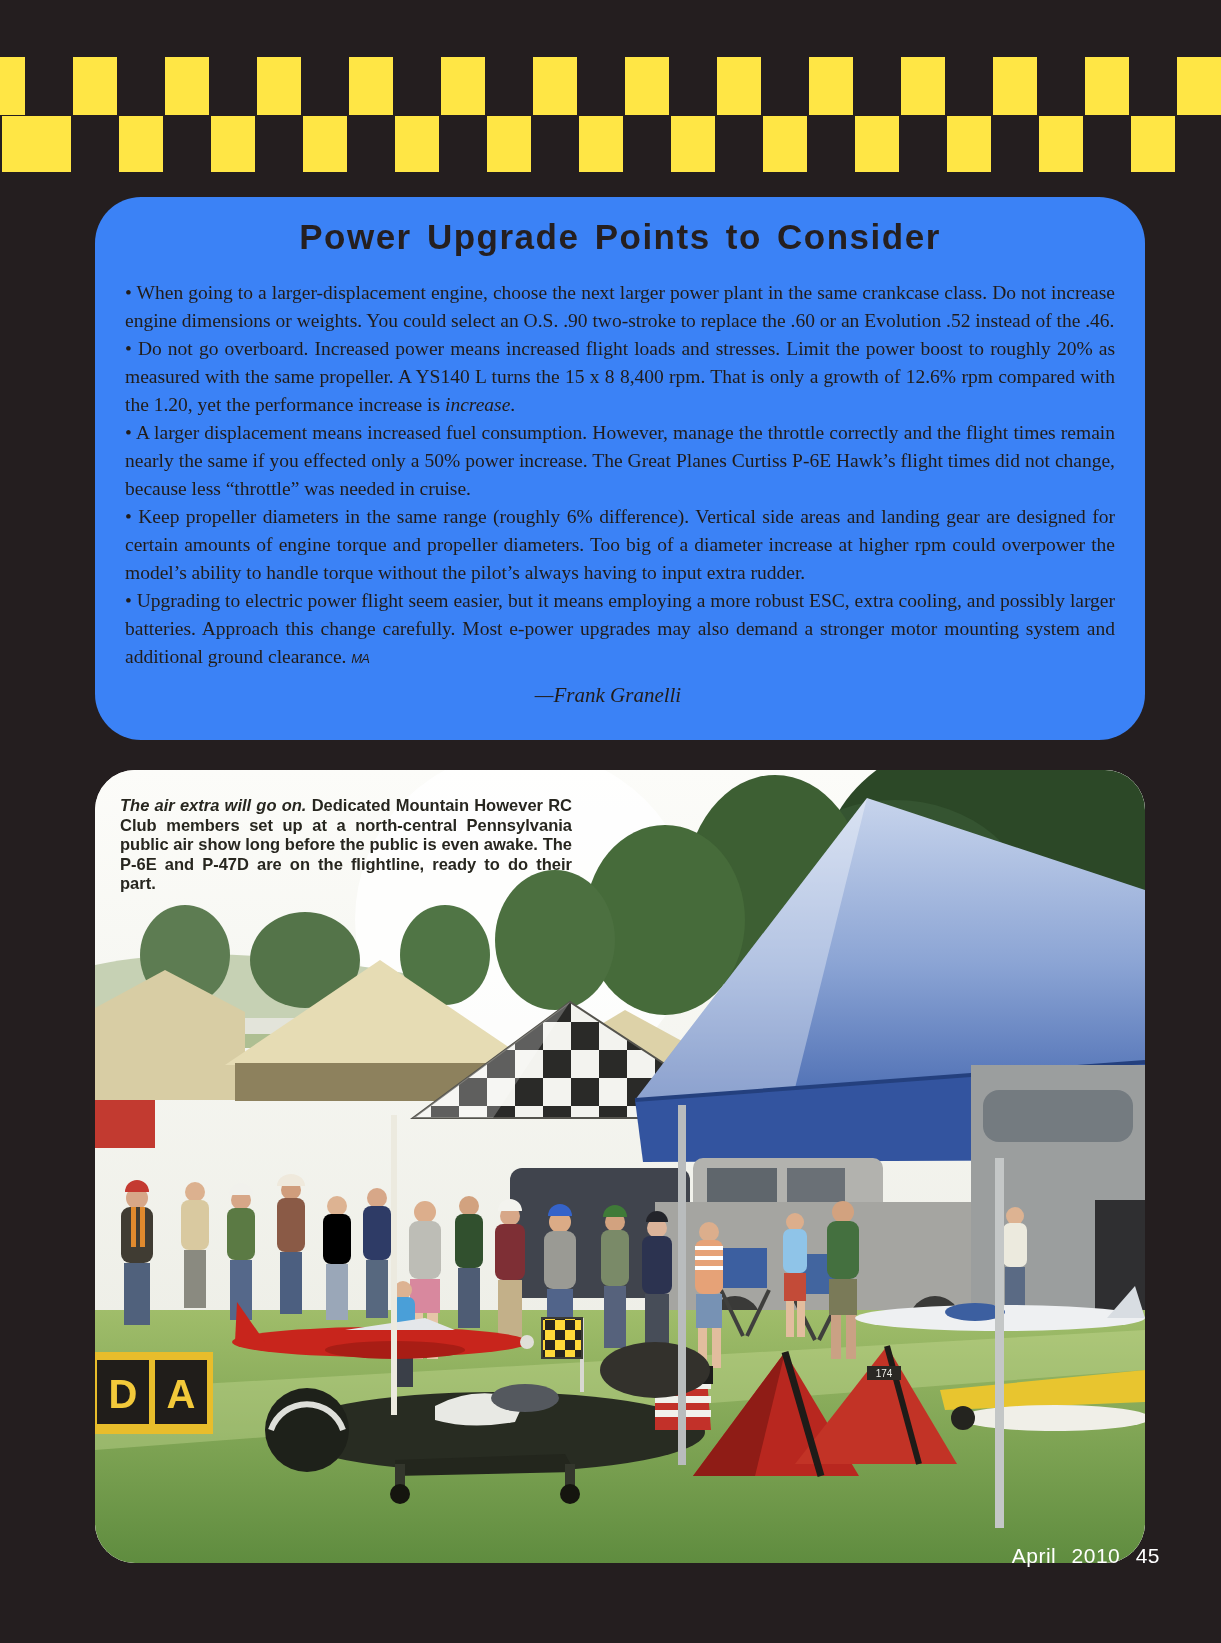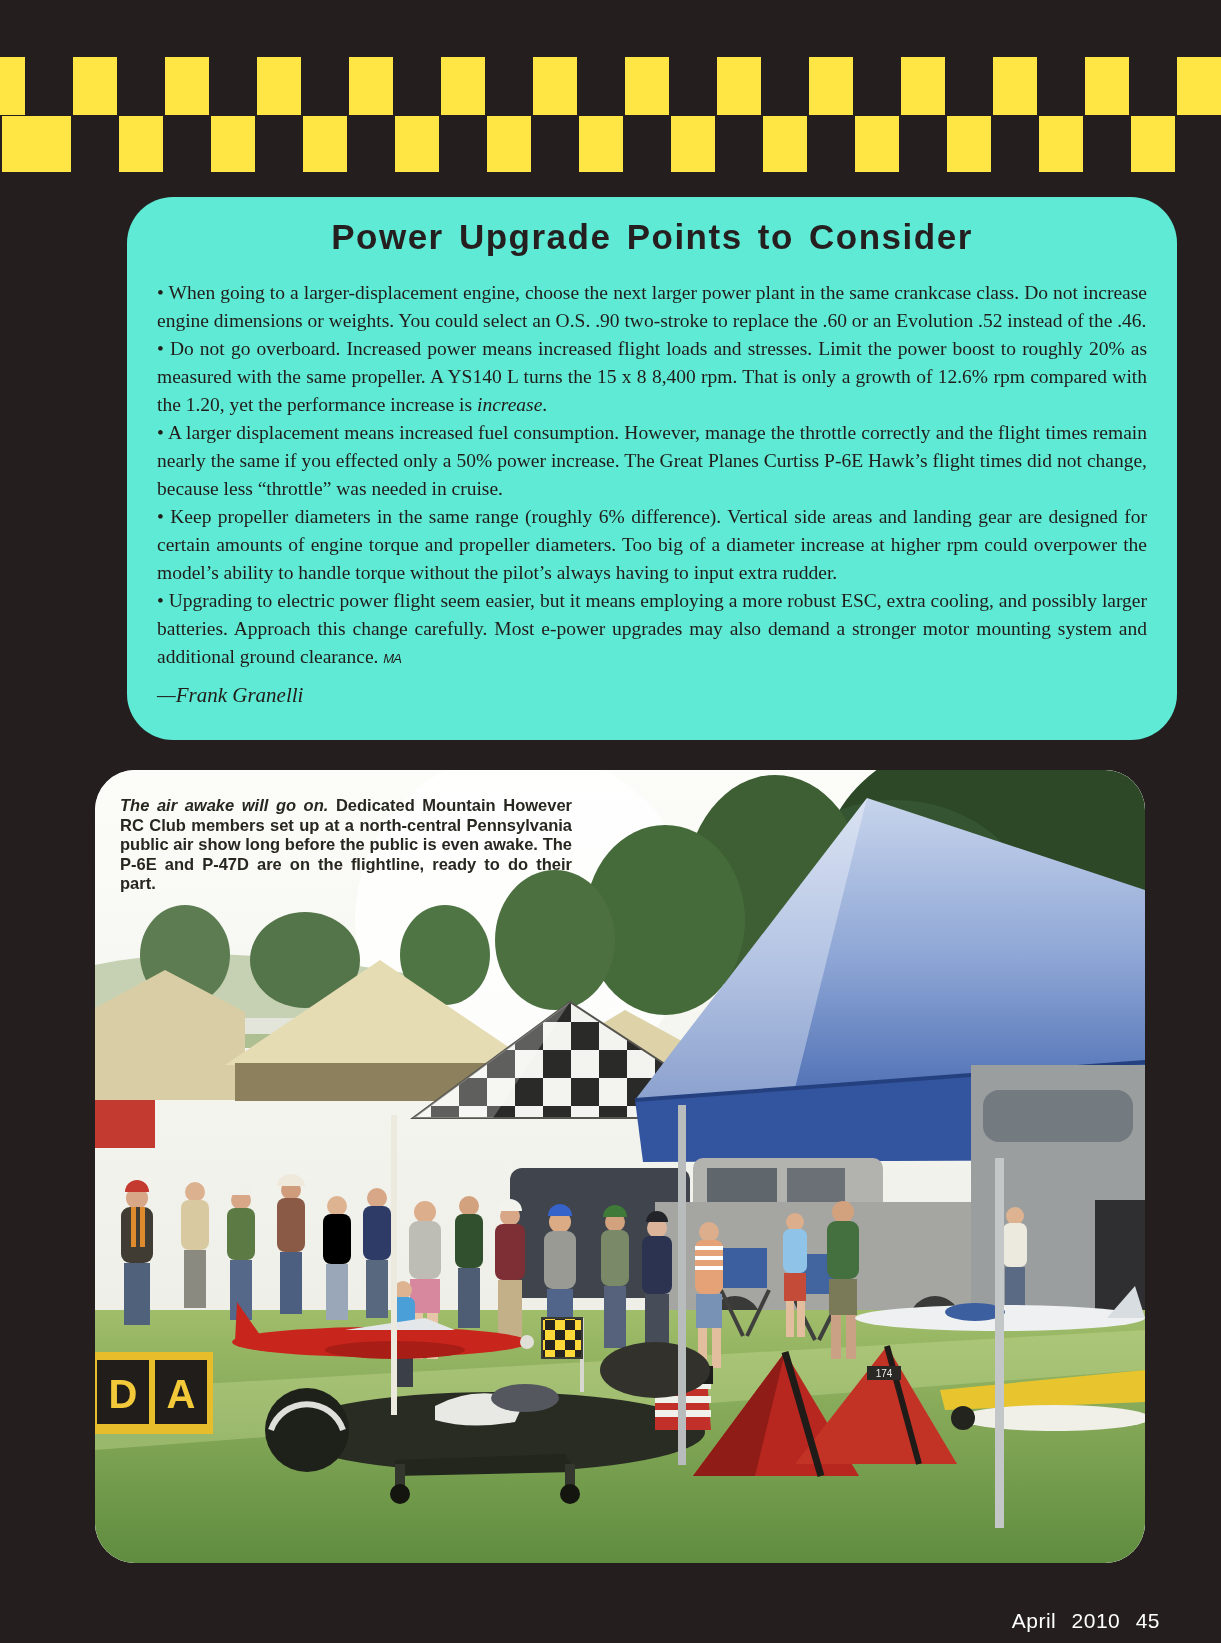--- a/index.html
+++ b/index.html
@@ -12,57 +12,56 @@
   .checker-row{position:absolute;left:0;width:1221px;background-repeat:repeat-x;}
   .checker-row.r1{top:57px;height:58px;
     background-image:repeating-linear-gradient(90deg,#ffe645 0 44px,rgba(0,0,0,0) 44px 92px);
     background-position:-19px 0;}
   .checker-row.r2{top:116px;height:56px;
     background-image:repeating-linear-gradient(90deg,#ffe645 0 44px,rgba(0,0,0,0) 44px 92px);
     background-position:27px 0;}
   
   .info-panel{
     position:absolute;left:95px;top:197px;width:1050px;height:543px;
-    background:#5eead4;border-radius:46px;box-sizing:border-box;
+    background:#3b82f6;border-radius:46px;box-sizing:border-box;
     padding:20px 30px 0 30px;
-    margin-left:32px;
   }
   .panel-title{
     margin:0;text-align:center;
     font-family:"Liberation Sans", sans-serif;
     font-size:35px;font-weight:bold;letter-spacing:1.5px;word-spacing:4px;
     color:#251f20;
   }
   .panel-body{margin-top:22px;color:#211c19;}
   .bullet{
     margin:0;font-size:19.5px;line-height:28px;text-align:justify;
   }
   .ma-mark{
     font-family:"Liberation Sans", sans-serif;font-style:italic;
     font-weight:normal;font-size:13px;letter-spacing:-1px;
   }
   .attribution{
-    margin:10px 24px 0 0;text-align:left;font-style:italic;font-size:21px;color:#211c19;
+    margin:10px 24px 0 0;text-align:center;font-style:italic;font-size:21px;color:#211c19;
   }
   
   .photo-panel{
     position:absolute;left:95px;top:770px;width:1050px;height:793px;
     border-radius:40px;overflow:hidden;background:#f2f1ec;
   }
   .photo-panel svg{display:block;}
   .photo-caption{
     position:absolute;left:25px;top:26px;width:452px;
     font-family:"Liberation Sans", sans-serif;
     font-size:16.5px;line-height:19.6px;font-weight:600;color:#27261f;
     text-align:justify;
   }
   .photo-caption .lead{font-style:italic;}
   
   .page-footer{
-    position:absolute;right:61px;top:1609px;
+    position:absolute;right:61px;top:1544px;
     font-family:"Liberation Sans", sans-serif;
     font-size:21px;color:#ffffff;letter-spacing:0.5px;word-spacing:9px;
   }
 </style>
 </head>
 <body>
 
 <div class="checker-row r1"></div>
 <div class="checker-row r2"></div>
 
@@ -352,17 +351,17 @@
     </g>
 
     <g>
       <rect x="296" y="345" width="6" height="300" fill="#eceadf"></rect>
       <rect x="583" y="335" width="8" height="360" fill="#b9bcbd"></rect>
       <rect x="900" y="388" width="9" height="370" fill="#c4c7c7"></rect>
     </g>
   </svg>
 
   <div class="photo-caption">
-    <span class="lead">The air awake will go on.</span><span> Dedicated Mountain However RC Club members set up at a north-central Pennsylvania public air show long before the public is even awake. The P-6E and P-47D are on the flightline, ready to do their part.</span>
+    <span class="lead">The air extra will go on.</span><span> Dedicated Mountain However RC Club members set up at a north-central Pennsylvania public air show long before the public is even awake. The P-6E and P-47D are on the flightline, ready to do their part.</span>
   </div>
 </div>
 
 <div class="page-footer">April  2010  45</div>
 
 </body></html>

